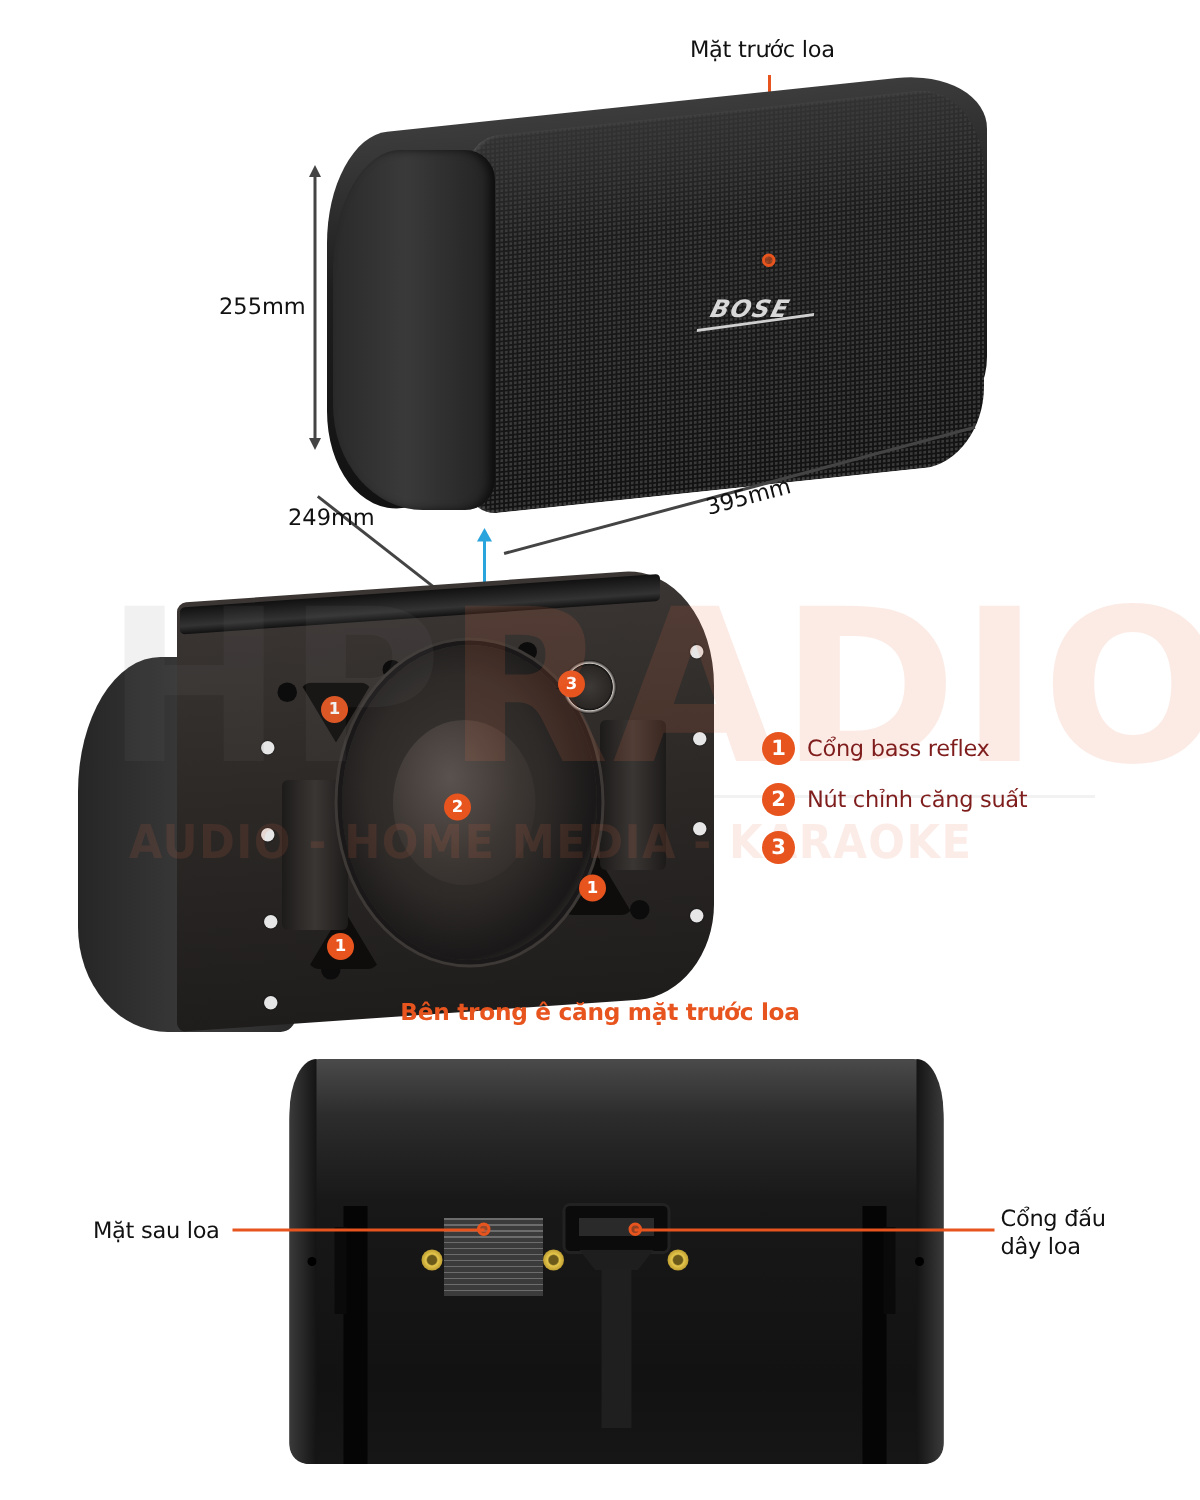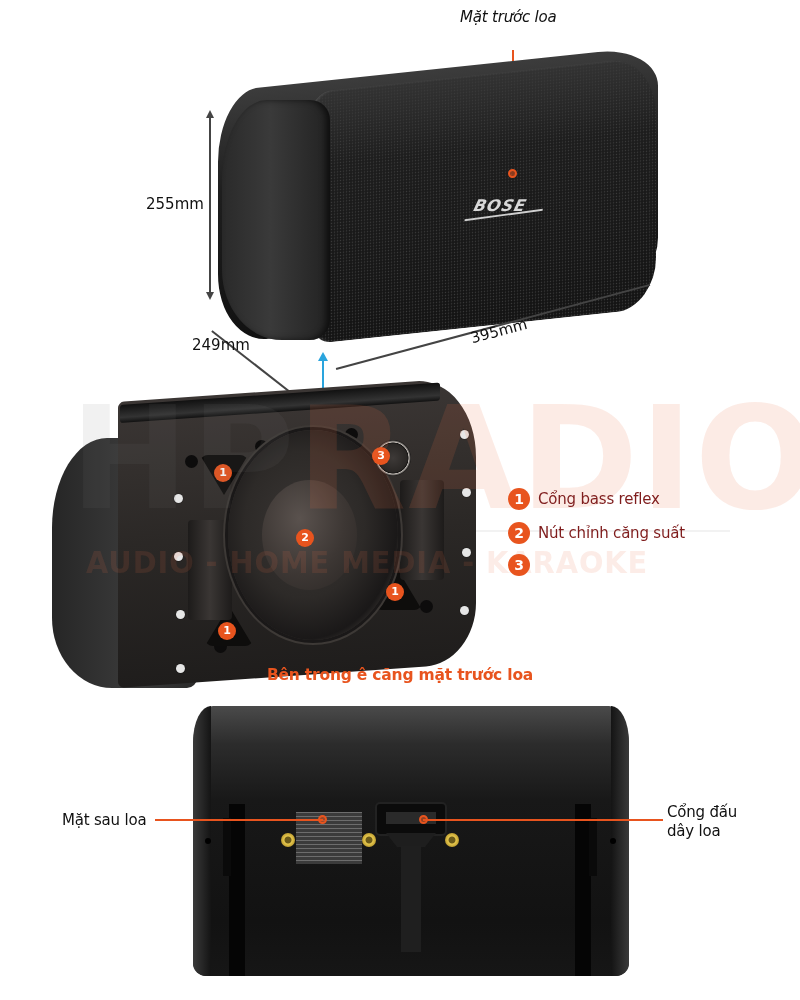--- a/index.html
+++ b/index.html
@@ -155,21 +155,21 @@
     left: 377px; top: 804px; width: 68px; height: 30px; background: #0b0b0b; border-radius: 3px;
     box-shadow: 0 0 0 2px #222;
   }
   .terminal-strip { left: 386px; top: 812px; width: 50px; height: 12px; background: #2a2a2a; }
   .terminal-stem-top { left: 386px; top: 833px; width: 50px; height: 14px; background: #1e1e1e; clip-path: polygon(0 0, 100% 0, 78% 100%, 22% 100%); }
   .terminal-stem { left: 401px; top: 846px; width: 20px; height: 106px; background: #1f1f1f; }
 </style>
 </head>
 <body>
 
-<div class="abs lbl" style="left:460px; top:8px;font-style:italic;">Mặt trước loa</div>
+<div class="abs lbl" style="left:460px; top:24px;">Mặt trước loa</div>
 <div class="abs orange-line" style="left:512px; top:50px; width:2px; height:122px;"></div>
 
 <div class="abs top-body"></div>
 <div class="abs top-grille"></div>
 <div class="abs top-side"></div>
 <div class="abs dot" style="left:508px; top:169px;"></div>
 <div class="abs bose-logo">BOSE</div>
 
 <div class="abs arrow-head-up" style="left:206px; top:110px;"></div>
 <div class="abs arrow-line" style="left:209px; top:116px; width:1.5px; height:178px;"></div>

